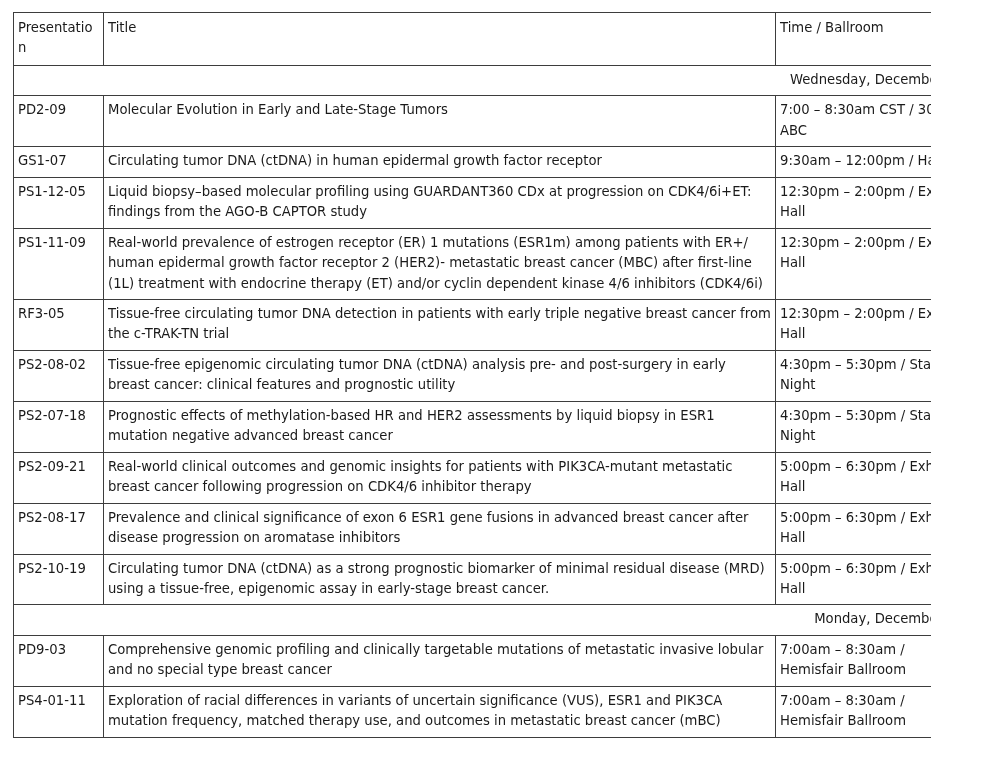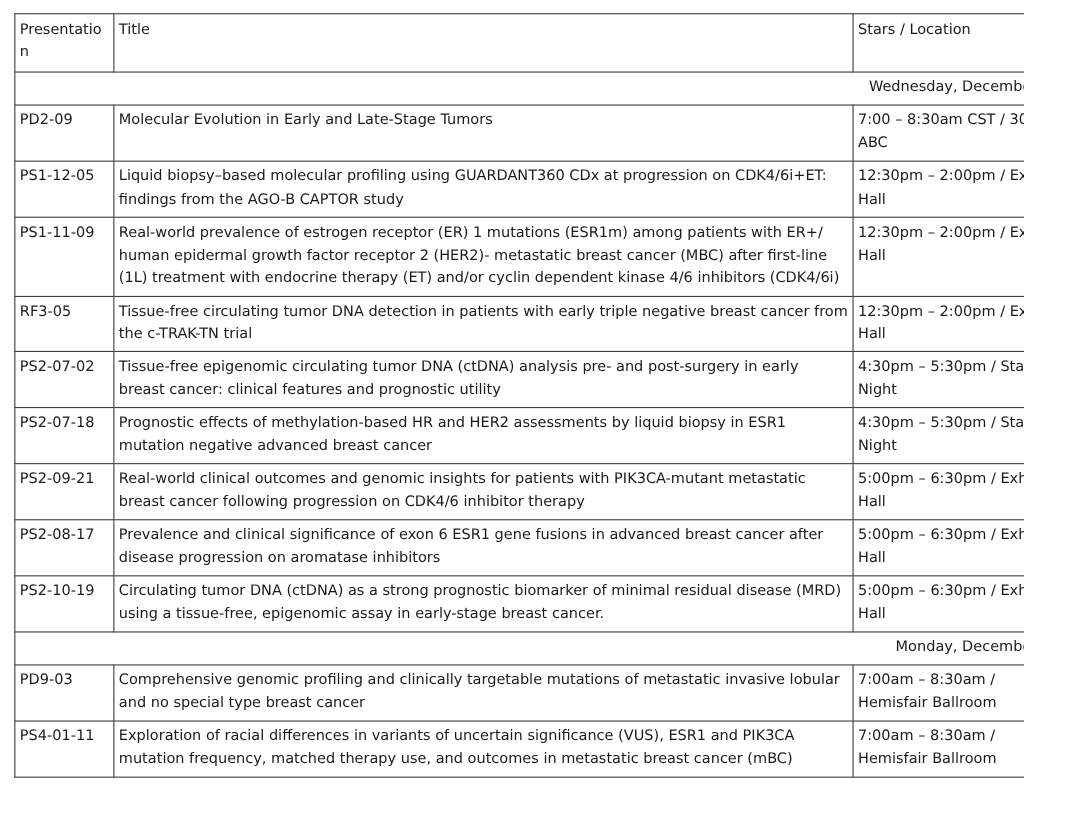--- a/index.html
+++ b/index.html
@@ -58,54 +58,59 @@
   <table class="schedule">
     <colgroup>
       <col class="c-id">
       <col class="c-title">
       <col class="c-time">
     </colgroup>
     <tbody>
       <tr class="header-row">
         <td>Presentation</td>
         <td>Title</td>
-        <td>Stars / Location</td>
+        <td>Time / Ballroom</td>
       </tr>
 
       <tr class="day-row">
         <td colspan="3">Wednesday, December 10</td>
       </tr>
 
       <tr>
         <td class="cell-id">PD2-09</td>
         <td class="cell-title">Molecular Evolution in Early and Late-Stage Tumors</td>
         <td class="cell-time">7:00 – 8:30am CST / 301 ABC</td>
       </tr>
 
+      <tr>
+        <td class="cell-id">GS1-07</td>
+        <td class="cell-title">Circulating tumor DNA (ctDNA) in human epidermal growth factor receptor</td>
+        <td class="cell-time">9:30am – 12:00pm / Hall 1</td>
+      </tr>
 
       <tr>
         <td class="cell-id">PS1-12-05</td>
         <td class="cell-title">Liquid biopsy–based molecular profiling using GUARDANT360 CDx at progression on CDK4/6i+ET: findings from the AGO-B CAPTOR study</td>
         <td class="cell-time">12:30pm – 2:00pm / Exhibit Hall</td>
       </tr>
 
       <tr>
         <td class="cell-id">PS1-11-09</td>
         <td class="cell-title">Real-world prevalence of estrogen receptor (ER) 1 mutations (ESR1m) among patients with ER+/ human epidermal growth factor receptor 2 (HER2)- metastatic breast cancer (MBC) after first-line (1L) treatment with endocrine therapy (ET) and/or cyclin dependent kinase 4/6 inhibitors (CDK4/6i)</td>
         <td class="cell-time">12:30pm – 2:00pm / Exhibit Hall</td>
       </tr>
 
       <tr>
         <td class="cell-id">RF3-05</td>
         <td class="cell-title">Tissue-free circulating tumor DNA detection in patients with early triple negative breast cancer from the c-TRAK-TN trial</td>
         <td class="cell-time">12:30pm – 2:00pm / Exhibit Hall</td>
       </tr>
 
       <tr>
-        <td class="cell-id">PS2-07-02</td>
+        <td class="cell-id">PS2-08-02</td>
         <td class="cell-title">Tissue-free epigenomic circulating tumor DNA (ctDNA) analysis pre- and post-surgery in early breast cancer: clinical features and prognostic utility</td>
         <td class="cell-time">4:30pm – 5:30pm / Stars at Night</td>
       </tr>
 
       <tr>
         <td class="cell-id">PS2-07-18</td>
         <td class="cell-title">Prognostic effects of methylation-based HR and HER2 assessments by liquid biopsy in ESR1 mutation negative advanced breast cancer</td>
         <td class="cell-time">4:30pm – 5:30pm / Stars at Night</td>
       </tr>
 

